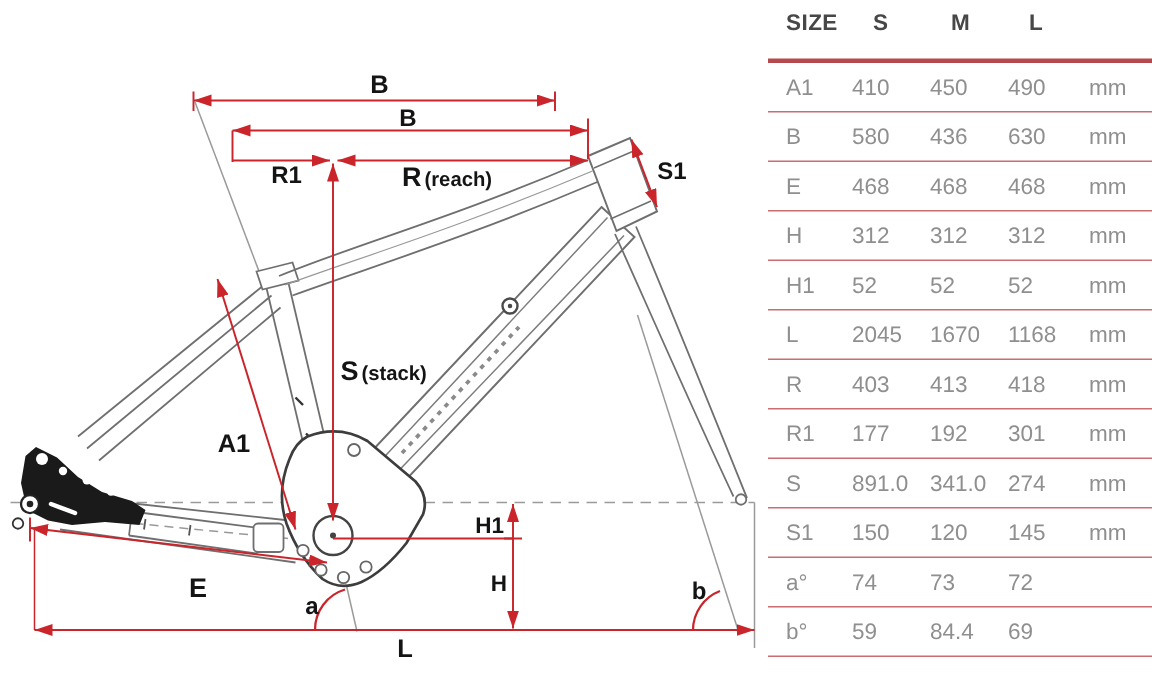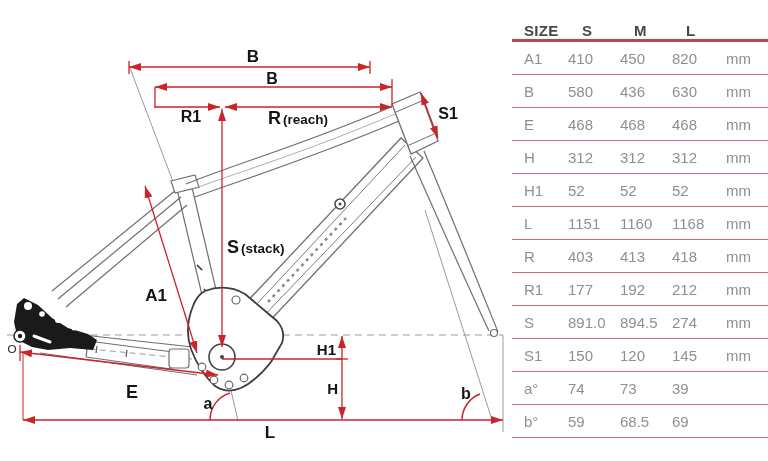--- a/index.html
+++ b/index.html
@@ -6,21 +6,21 @@
   body{
     width:768px;height:461px;position:relative;background:#ffffff;
     font-family:"Liberation Sans",sans-serif;overflow:hidden;
   }
   .diagram-wrap{position:absolute;left:0;top:0;width:510px;height:461px}
   svg text{font-family:"Liberation Sans",sans-serif}
 
   
   .spec-table{position:absolute;left:512px;top:7px;width:256px}
   .t-head{
-    display:flex;height:32px;align-items:flex-end;
+    display:flex;height:32px;align-items:flex-start;
     border-bottom:3px solid #b5494d;
     font-weight:bold;color:#474747;font-size:15px;letter-spacing:.3px;
   }
   .t-row{
     display:flex;height:32px;align-items:center;
     border-bottom:1px solid #c96d70;
     color:#8f8f8f;font-size:15px;
   }
   .c0{width:52px;padding-left:12px;box-sizing:border-box}
   .c1,.c2,.c3{width:52px;padding-left:4px;box-sizing:border-box}
@@ -181,21 +181,21 @@
     <span class="c1">S</span>
     <span class="c2">M</span>
     <span class="c3">L</span>
     <span class="c4"></span>
   </div>
 
   <div class="t-row">
     <span class="c0">A1</span>
     <span class="c1">410</span>
     <span class="c2">450</span>
-    <span class="c3">820</span>
+    <span class="c3">490</span>
     <span class="c4">mm</span>
   </div>
   <div class="t-row">
     <span class="c0">B</span>
     <span class="c1">580</span>
     <span class="c2">436</span>
     <span class="c3">630</span>
     <span class="c4">mm</span>
   </div>
   <div class="t-row">
@@ -214,60 +214,60 @@
   </div>
   <div class="t-row">
     <span class="c0">H1</span>
     <span class="c1">52</span>
     <span class="c2">52</span>
     <span class="c3">52</span>
     <span class="c4">mm</span>
   </div>
   <div class="t-row">
     <span class="c0">L</span>
-    <span class="c1">1151</span>
-    <span class="c2">1160</span>
+    <span class="c1">2045</span>
+    <span class="c2">1670</span>
     <span class="c3">1168</span>
     <span class="c4">mm</span>
   </div>
   <div class="t-row">
     <span class="c0">R</span>
     <span class="c1">403</span>
     <span class="c2">413</span>
     <span class="c3">418</span>
     <span class="c4">mm</span>
   </div>
   <div class="t-row">
     <span class="c0">R1</span>
     <span class="c1">177</span>
     <span class="c2">192</span>
-    <span class="c3">212</span>
+    <span class="c3">301</span>
     <span class="c4">mm</span>
   </div>
   <div class="t-row">
     <span class="c0">S</span>
     <span class="c1">891.0</span>
-    <span class="c2">894.5</span>
+    <span class="c2">341.0</span>
     <span class="c3">274</span>
     <span class="c4">mm</span>
   </div>
   <div class="t-row">
     <span class="c0">S1</span>
     <span class="c1">150</span>
     <span class="c2">120</span>
     <span class="c3">145</span>
     <span class="c4">mm</span>
   </div>
   <div class="t-row">
     <span class="c0">a°</span>
     <span class="c1">74</span>
     <span class="c2">73</span>
-    <span class="c3">39</span>
+    <span class="c3">72</span>
     <span class="c4"></span>
   </div>
   <div class="t-row">
     <span class="c0">b°</span>
     <span class="c1">59</span>
-    <span class="c2">68.5</span>
+    <span class="c2">84.4</span>
     <span class="c3">69</span>
     <span class="c4"></span>
   </div>
 </div>
 
 </body></html>

